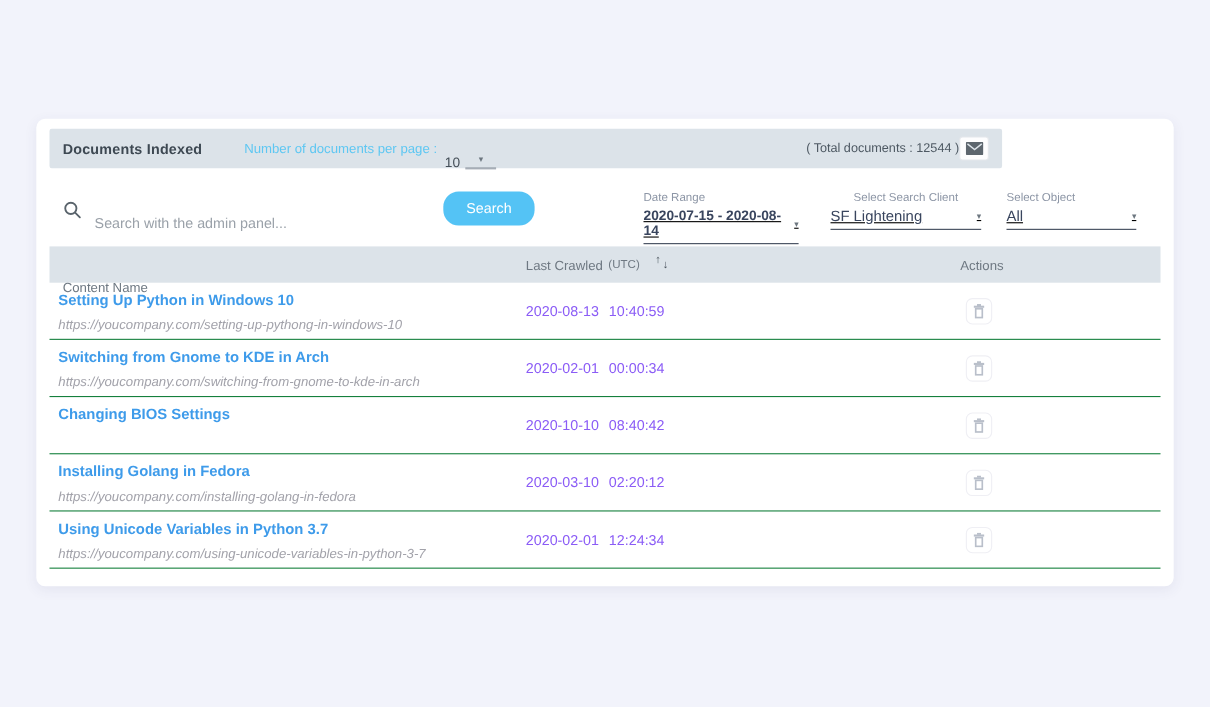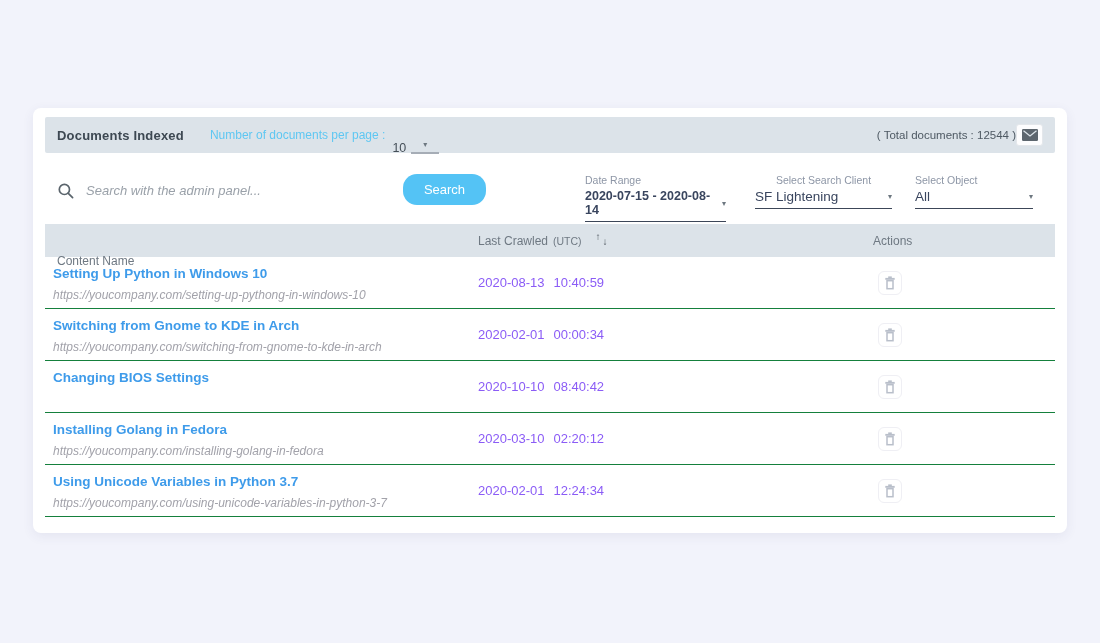--- a/index.html
+++ b/index.html
@@ -16,60 +16,59 @@
     position:relative;
     overflow:hidden;
   }
   .card{
     position:absolute;left:33px;top:108px;width:1034px;height:425px;
     background:#fff;border-radius:8px;
     box-shadow:0 3px 12px rgba(70,70,120,0.08);
   }
   
   .top-bar{
-    position:absolute;left:12px;top:9px;width:1010px;height:36px;
+    position:absolute;left:12px;top:9px;width:866px;height:36px;
     background:var(--bar-bg);border-radius:2px;
     display:flex;align-items:center;padding:0 12px;
   }
   .page-title{font-size:13px;font-weight:bold;color:#3d4852;letter-spacing:.2px;}
-  .per-page-label{margin-left:26px;font-size:12px;color:#5ec7f2;}
+  .per-page-label{margin-left:38px;font-size:12px;color:#5ec7f2;}
   .per-page-select{display:inline-flex;align-items:center;margin-left:7px;cursor:pointer;margin-top:25px;}
   .per-page-value{font-size:12.5px;color:#454f58;}
   .per-page-caret{
     width:28px;margin-left:5px;border-bottom:2px solid #a6adb6;
     font-size:8px;color:#6d7780;text-align:center;padding-bottom:3px;line-height:8px;
   }
   .top-bar-right{margin-left:auto;display:flex;align-items:center;}
   .total-docs{font-size:11.5px;color:#4e5963;}
   .mail-btn{
     width:27px;height:22px;background:#fdfdfe;border:1px solid #e4e7eb;border-radius:3px;
     display:flex;align-items:center;justify-content:center;cursor:pointer;padding:0;
   }
   
   .search-icon{position:absolute;left:25px;top:75px;}
   .search-input{
-    position:absolute;left:53px;top:68px;width:305px;height:28px;
+    position:absolute;left:53px;top:80px;width:305px;height:28px;
     border:none;outline:none;font-size:13px;color:#3d4852;background:transparent;
     font-family:inherit;
-    font-style:italic;
   }
   .search-input::placeholder{color:#9aa1a9;opacity:1;}
   .search-btn{
     position:absolute;left:370px;top:66px;width:83px;height:31px;
     background:var(--accent);color:#fff;border:none;border-radius:14px;
     font-size:13px;font-family:inherit;cursor:pointer;
   }
   .filter{position:absolute;top:66px;}
   .filter-date{left:552px;width:141px;}
   .filter-client{left:722px;width:137px;text-align:center;}
   .filter-object{left:882px;width:118px;}
   .filter-label{font-size:10.5px;color:#8d96a6;margin-bottom:3px;}
   .filter-value-row{
     display:flex;justify-content:space-between;align-items:center;
-    border-bottom:1.5px solid #3c4658;padding-bottom:4px;cursor:pointer;
+    border-bottom:1.5px solid #3c4658;padding-bottom:4px;cursor:pointer;text-decoration:underline;
   }
   .filter-value{color:#39455e;}
   .filter-date .filter-value{font-size:12.5px;font-weight:bold;}
   .filter-client .filter-value,.filter-object .filter-value{font-size:13.5px;}
   .filter-caret{font-size:8px;color:#6d7780;}
   
   .thead{
     position:absolute;left:12px;top:116px;width:1010px;height:33px;
     background:var(--bar-bg);display:flex;align-items:center;
     font-size:12px;color:#6e7882;

